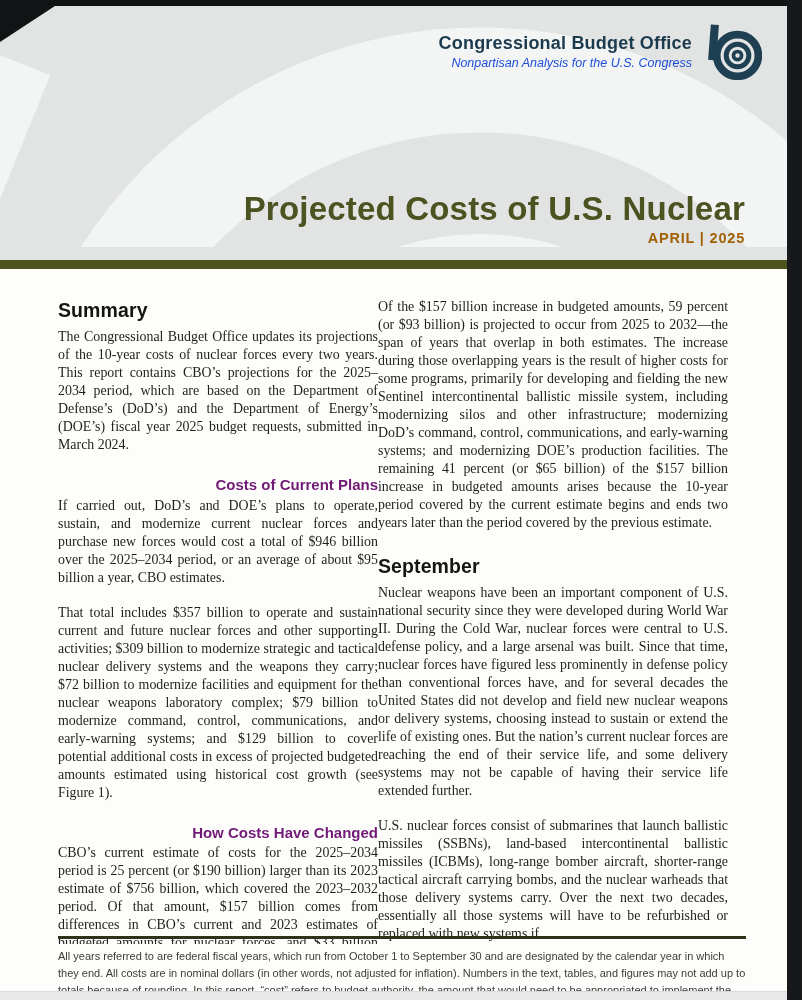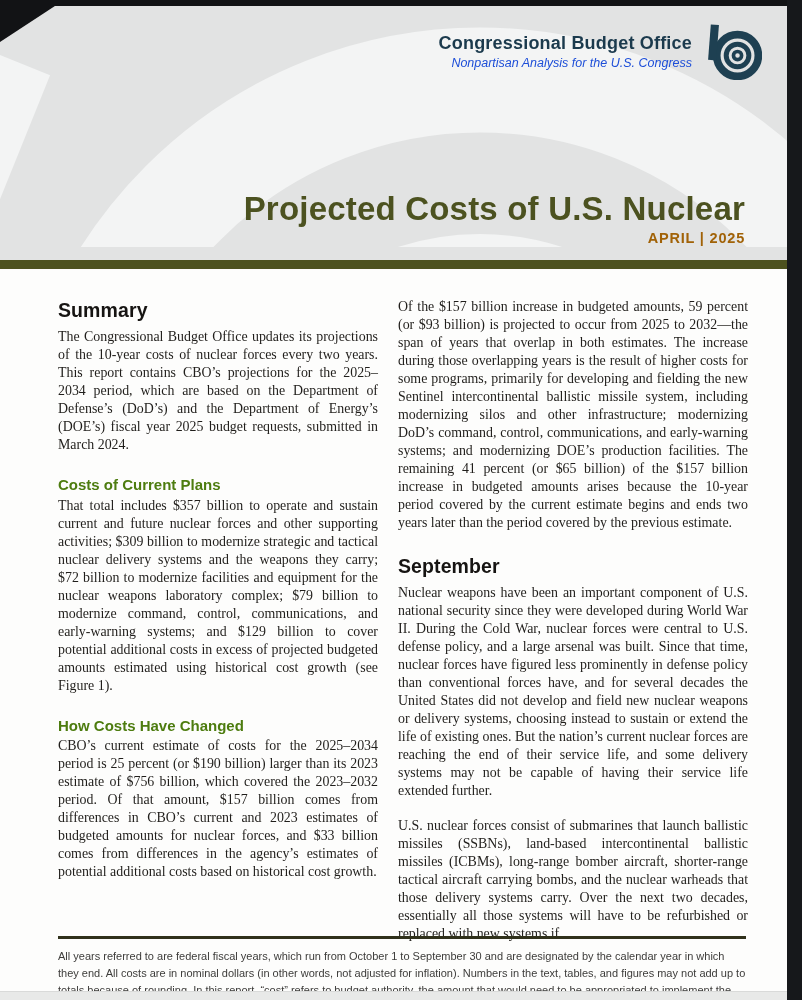--- a/index.html
+++ b/index.html
@@ -27,30 +27,30 @@
   .title-row{position:absolute;left:0;right:0;bottom:14px;display:flex;align-items:flex-end;
     justify-content:space-between;padding:0 57px 0 58px;z-index:5;flex-direction:column;}
   .report-title{margin:0;font-family:"Liberation Sans",sans-serif;font-weight:bold;
     font-size:33px;line-height:1.24;color:#4c5220;letter-spacing:.2px;}
   .issue-date{font-family:"Liberation Sans",sans-serif;font-weight:bold;font-size:14.5px;
     color:#a16207;letter-spacing:.8px;white-space:nowrap;}
 
   .accent-rule{height:9px;background:#4d521f;width:100%;}
 
   
-  .report-body{display:flex;gap:20px;padding:29px 0 0 58px;height:646px;overflow:hidden;}
+  .report-body{display:flex;padding:29px 0 0 58px;height:646px;overflow:hidden;}
   .col{color:#201e1b;font-size:13.9px;line-height:1.295;text-align:justify;}
   .col-left{width:320px;flex:0 0 320px;}
   .col-right{width:350px;flex:0 0 350px;}
   .col p{margin:0 0 17px 0;}
   h2.sec{font-family:"Liberation Sans",sans-serif;font-size:19.5px;font-weight:bold;
     color:#161412;margin:22px 0 5px 0;letter-spacing:.1px;text-align:left;}
   h2.sec.first{margin-top:0;}
   h3.sub{font-family:"Liberation Sans",sans-serif;font-size:15px;font-weight:bold;
-    color:#4d7c0f;margin:21px 0 2px 0;text-align:left;}
+    color:#701a75;margin:21px 0 2px 0;text-align:right;}
 
   
   .footnote{position:absolute;left:58px;top:936px;width:688px;z-index:10;}
   .foot-rule{height:3px;background:#30311b;margin-bottom:9px;}
   .foot-text{margin:0;font-family:"Liberation Sans",sans-serif;font-size:11px;
     line-height:1.55;color:#3d3c3a;text-align:left;}
 </style>
 </head>
 <body>
 
@@ -86,20 +86,21 @@
     </div>
   </header>
 
   <div class="accent-rule"></div>
 
   <main class="report-body">
     <div class="col col-left">
       <h2 class="sec first">Summary</h2>
       <p>The Congressional Budget Office updates its projections of the 10-year costs of nuclear forces every two years. This report contains CBO’s projections for the 2025–2034 period, which are based on the Department of Defense’s (DoD’s) and the Department of Energy’s (DOE’s) fiscal year 2025 budget requests, submitted in March 2024.</p>
       <h3 class="sub">Costs of Current Plans</h3>
+      <p>If carried out, DoD’s and DOE’s plans to operate, sustain, and modernize current nuclear forces and purchase new forces would cost a total of $946 billion over the 2025–2034 period, or an average of about $95 billion a year, CBO estimates.</p>
       <p>That total includes $357 billion to operate and sustain current and future nuclear forces and other supporting activities; $309 billion to modernize strategic and tactical nuclear delivery systems and the weapons they carry; $72 billion to modernize facilities and equipment for the nuclear weapons laboratory complex; $79 billion to modernize command, control, communications, and early-warning systems; and $129 billion to cover potential additional costs in excess of projected budgeted amounts estimated using historical cost growth (see Figure 1).</p>
       <h3 class="sub">How Costs Have Changed</h3>
       <p>CBO’s current estimate of costs for the 2025–2034 period is 25 percent (or $190 billion) larger than its 2023 estimate of $756 billion, which covered the 2023–2032 period. Of that amount, $157 billion comes from differences in CBO’s current and 2023 estimates of budgeted amounts for nuclear forces, and $33 billion comes from differences in the agency’s estimates of potential additional costs based on historical cost growth.</p>
     </div>
 
     <div class="col col-right">
       <p>Of the $157 billion increase in budgeted amounts, 59 percent (or $93 billion) is projected to occur from 2025 to 2032—the span of years that overlap in both estimates. The increase during those overlapping years is the result of higher costs for some programs, primarily for developing and fielding the new Sentinel intercontinental ballistic missile system, including modernizing silos and other infrastructure; modernizing DoD’s command, control, communications, and early-warning systems; and modernizing DOE’s production facilities. The remaining 41 percent (or $65 billion) of the $157 billion increase in budgeted amounts arises because the 10-year period covered by the current estimate begins and ends two years later than the period covered by the previous estimate.</p>
       <h2 class="sec">September</h2>
       <p>Nuclear weapons have been an important component of U.S. national security since they were developed during World War II. During the Cold War, nuclear forces were central to U.S. defense policy, and a large arsenal was built. Since that time, nuclear forces have figured less prominently in defense policy than conventional forces have, and for several decades the United States did not develop and field new nuclear weapons or delivery systems, choosing instead to sustain or extend the life of existing ones. But the nation’s current nuclear forces are reaching the end of their service life, and some delivery systems may not be capable of having their service life extended further.</p>
       <p>U.S. nuclear forces consist of submarines that launch ballistic missiles (SSBNs), land-based intercontinental ballistic missiles (ICBMs), long-range bomber aircraft, shorter-range tactical aircraft carrying bombs, and the nuclear warheads that those delivery systems carry. Over the next two decades, essentially all those systems will have to be refurbished or replaced with new systems if</p>

